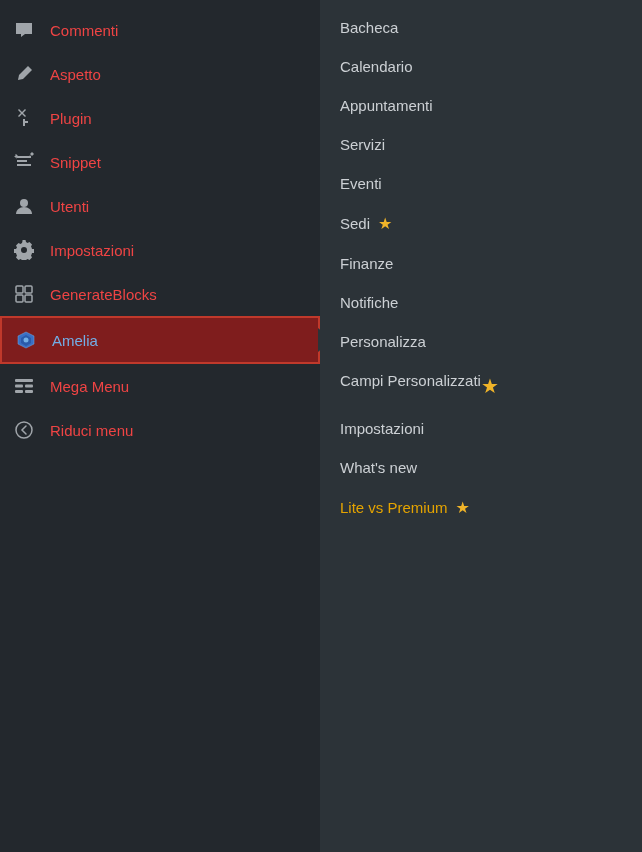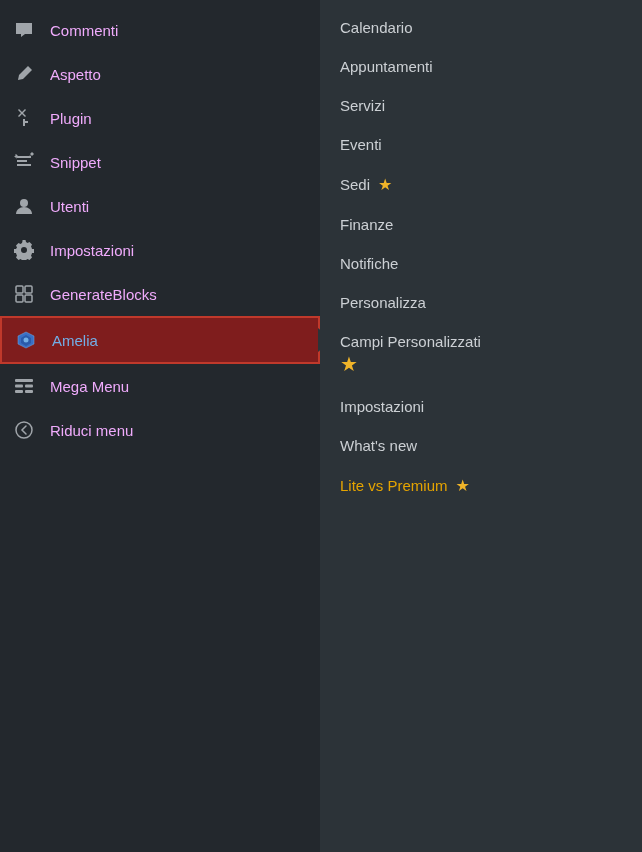--- a/index.html
+++ b/index.html
@@ -21,21 +21,21 @@
       flex-direction: column;
       padding-top: 8px;
       overflow: hidden;
     }
 
     .sidebar-item {
       display: flex;
       align-items: center;
       padding: 10px 16px 10px 12px;
       cursor: pointer;
-      color: #f0abfc;
+      color: #ef4444;
       font-size: 15px;
       gap: 14px;
       transition: background 0.15s;
       text-decoration: none;
       position: relative;
     }
 
     .sidebar-item.active {
       background: #7f1d1d;
       border: 2px solid #c0392b;
@@ -225,20 +225,23 @@
         <circle cx="10" cy="10" r="8" fill="none" stroke="currentColor" stroke-width="1.5"></circle>
         <path d="M12 6l-4 4 4 4" fill="none" stroke="currentColor" stroke-width="1.5" stroke-linecap="round"></path>
       </svg>
     </span>
     <span class="item-label">Riduci menu</span>
   </div>
 </div>
 
 <div class="submenu">
 
+  <div class="submenu-item">
+    <span class="item-label">Bacheca</span>
+  </div>
 
   <div class="submenu-item">
     <span class="item-label">Calendario</span>
   </div>
 
   <div class="submenu-item">
     <span class="item-label">Appuntamenti</span>
   </div>
 
   <div class="submenu-item">
@@ -260,21 +263,21 @@
   </div>
 
   <div class="submenu-item">
     <span class="item-label">Notifiche</span>
   </div>
 
   <div class="submenu-item">
     <span class="item-label">Personalizza</span>
   </div>
 
-  <div class="submenu-item" style="flex-direction: column; align-items: flex-start; gap: 0;">
+  <div class="submenu-item" style="flex-direction: row; align-items: flex-start; gap: 0;">
     <div style="display:flex; align-items:center; gap:8px;">
       <span class="item-label">Campi Personalizzati</span>
     </div>
     <span class="star-icon" style="margin-top:2px; font-size:20px;">★</span>
   </div>
 
   <div class="submenu-item">
     <span class="item-label">Impostazioni</span>
   </div>
 

